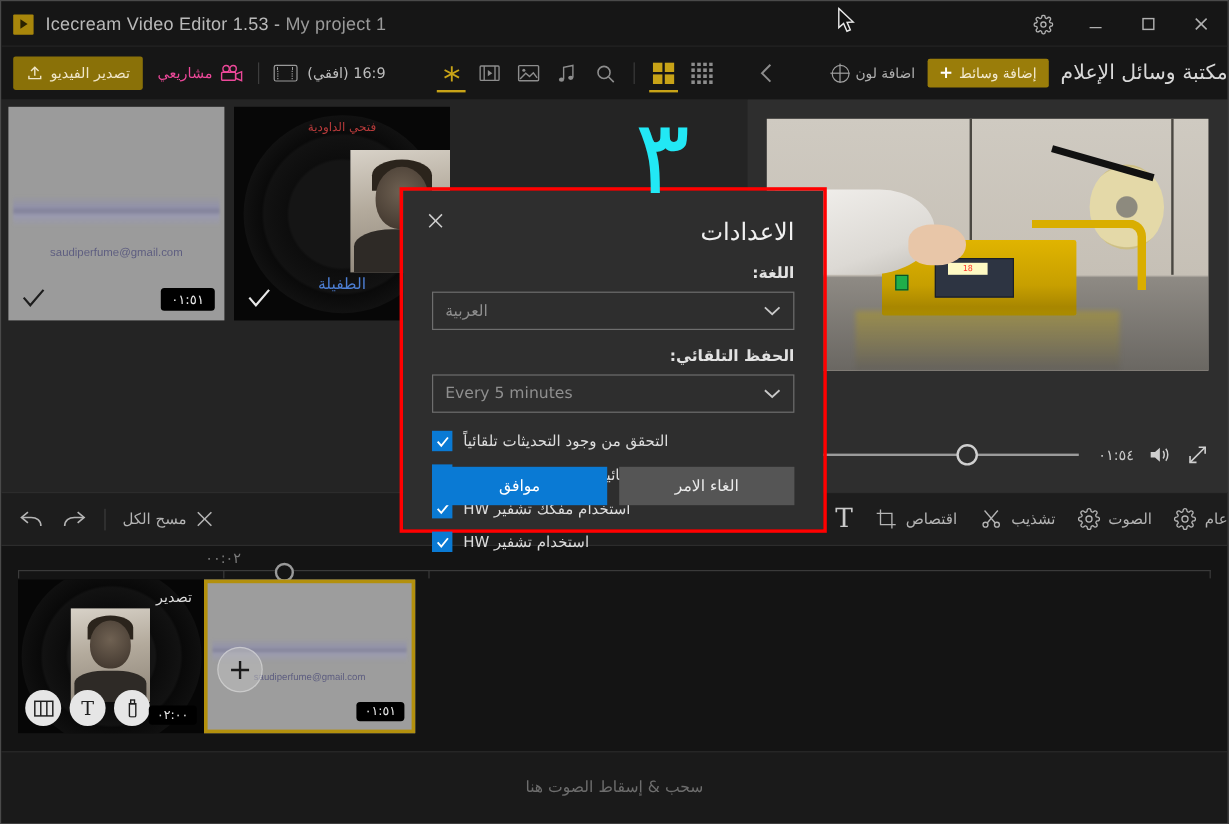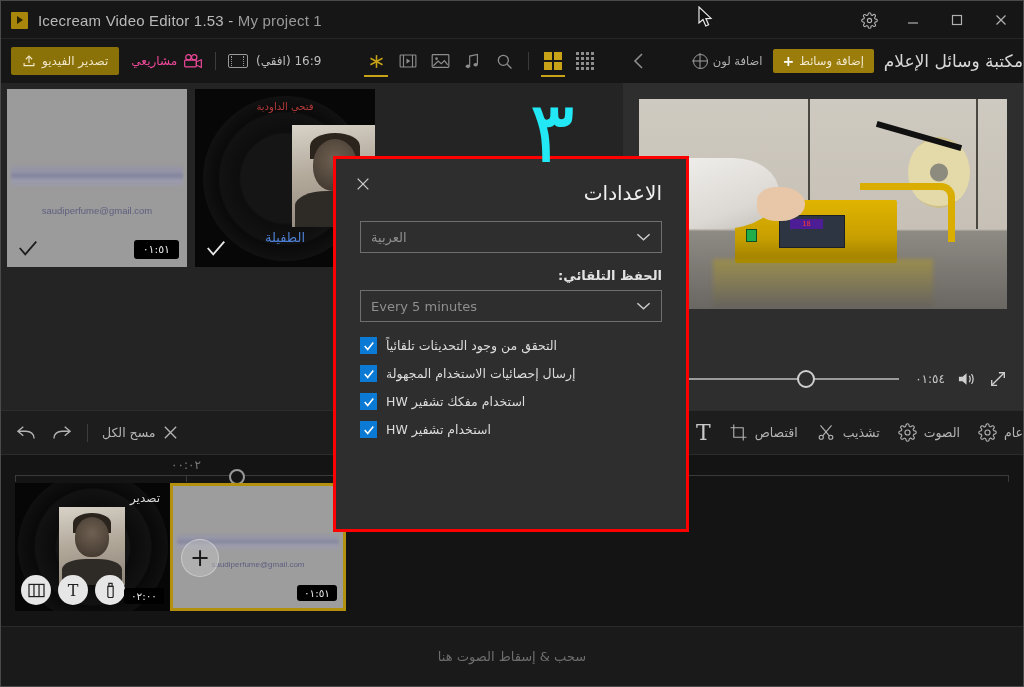--- a/index.html
+++ b/index.html
@@ -223,21 +223,21 @@
     position: absolute; left: 26%; top: 48%; width: 44%; height: 30%;
     background: linear-gradient(180deg,#e0b400 0%,#c79f00 60%,#9c7d00 100%);
     border-radius: 2px;
   }
   .vf-panel {
     position: absolute; left: 38%; top: 55%; width: 18%; height: 16%;
     background: #2d3442; border: 1px solid #1a1f28;
   }
   .vf-led {
     position: absolute; left: 41%; top: 57%; width: 9%; height: 5%;
-    background: #4c1d95;
+    background: #fef9c3;
   }
   .vf-led span {
     display: block; width: 100%; height: 100%; color: #ff3b2f;
     font-size: 7px; text-align: center; line-height: 11px;
     font-family: "DejaVu Sans Mono", monospace;
   }
   .vf-green {
     position: absolute; left: 29%; top: 62%; width: 3.2%; height: 6%;
     background: #1fae4a; border: 1px solid #0d4f22;
   }
@@ -405,21 +405,21 @@
   
   .audio-drop {
     position: absolute; left: 0; right: 0; bottom: 0; height: 60px;
     background: #1a1a1a; display: flex; align-items: center;
     justify-content: center; border-top: 1px solid #2a2a2a;
   }
   .audio-drop span { color: #6d6d6d; font-size: 13px; }
 
   
   .dlg-wrap {
-    position: absolute; left: 332px; top: 155px; width: 356px; height: 376px;
+    position: absolute; left: 332px; top: 155px; width: 356px; height: 288px;
     border: 3px solid #ff0000; z-index: 50;
   }
   .dialog {
     position: absolute; inset: 0; background: #2e2e2e;
     padding: 22px 24px 18px;
   }
   .dlg-close {
     position: absolute; top: 12px; left: 14px; width: 26px; height: 26px;
     display: flex; align-items: center; justify-content: center;
     color: #cfcfcf; cursor: pointer;
@@ -819,20 +819,21 @@
     <div class="dialog">
       <div class="dlg-close">
         <svg width="16" height="16" viewBox="0 0 18 18" stroke="currentColor" stroke-width="1.4">
             <line x1="3" y1="3" x2="15" y2="15"></line>
             <line x1="15" y1="3" x2="3" y2="15"></line>
           </svg>
       </div>
 
       <div class="dlg-title">الاعدادات</div>
 
+      <div class="dlg-label">اللغة:</div>
       <div class="dlg-select">
         <span>العربية</span>
         <span class="chev">
           <svg width="15" height="10" viewBox="0 0 16 10" fill="none" stroke="currentColor" stroke-width="1.6">
               <polyline points="1.5,2 8,8 14.5,2"></polyline>
             </svg>
         </span>
       </div>
 
       <div class="dlg-label">الحفظ التلقائي:</div>
@@ -871,20 +872,24 @@
       </div>
       <div class="dlg-check">
         <span class="cbox">
           <svg width="12" height="12" viewBox="0 0 14 14" fill="none" stroke="#fff" stroke-width="1.8">
               <polyline points="2,7 5.5,11 12,3"></polyline>
             </svg>
         </span>
         <span>استخدام تشفير HW</span>
       </div>
 
+      <div class="dlg-buttons">
+        <div class="btn-ok">موافق</div>
+        <div class="btn-cancel">الغاء الامر</div>
+      </div>
     </div>
   </div>
 
   <div class="annot">٣</div>
 
   <div class="cursor">
     <svg width="15" height="22" viewBox="0 0 15 22">
       <polygon points="1,1 1,17 5,13.5 7.8,20 10.6,18.8 7.9,12.6 13,12.4" fill="#111" stroke="#e8e8e8" stroke-width="1.2"></polygon>
     </svg>
   </div>

